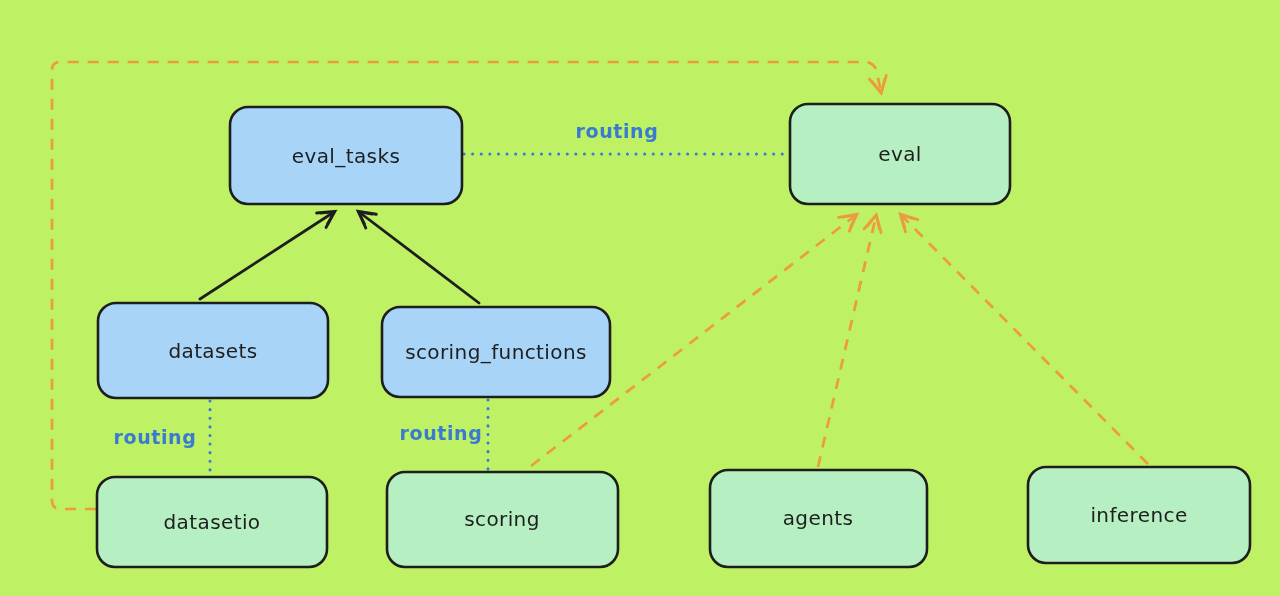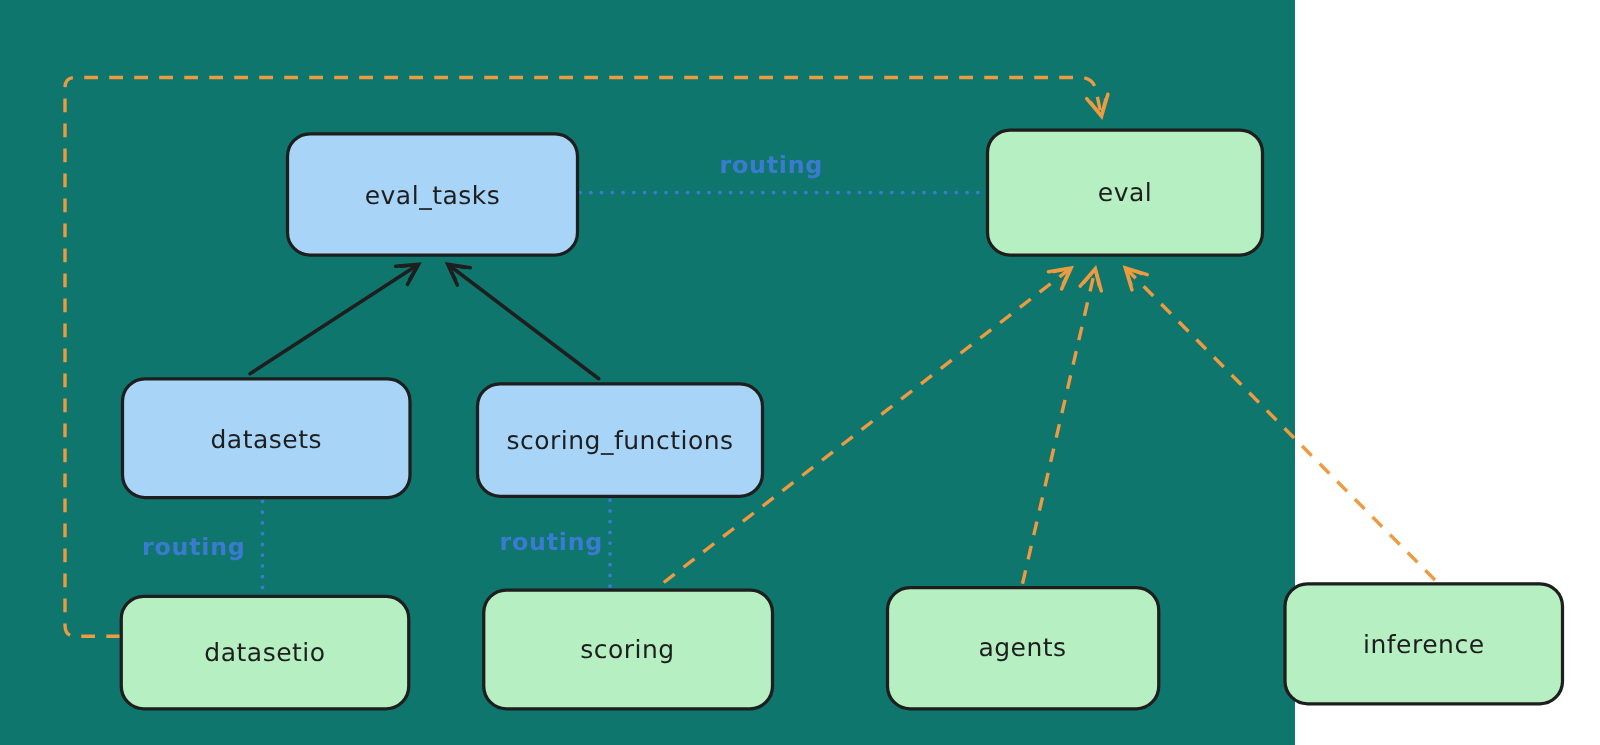--- a/index.html
+++ b/index.html
@@ -6,23 +6,23 @@
     margin: 0;
     padding: 0;
     background: #ffffff;
     width: 1280px;
     height: 596px;
     overflow: hidden;
     font-family: "DejaVu Sans", "Liberation Sans", sans-serif;
   }
   .stage {
     position: relative;
-    width: 1036px;
+    width: 1280px;
     height: 596px;
-    background: #0f766e;
+    background: #bef264;
   }
   svg { display: block; }
   .node {
     stroke: #1e1e1e;
     stroke-width: 2.6;
   }
   .node-label {
     font-family: "DejaVu Sans", "Liberation Sans", sans-serif;
     font-size: 20px;
     letter-spacing: 0.4px;

